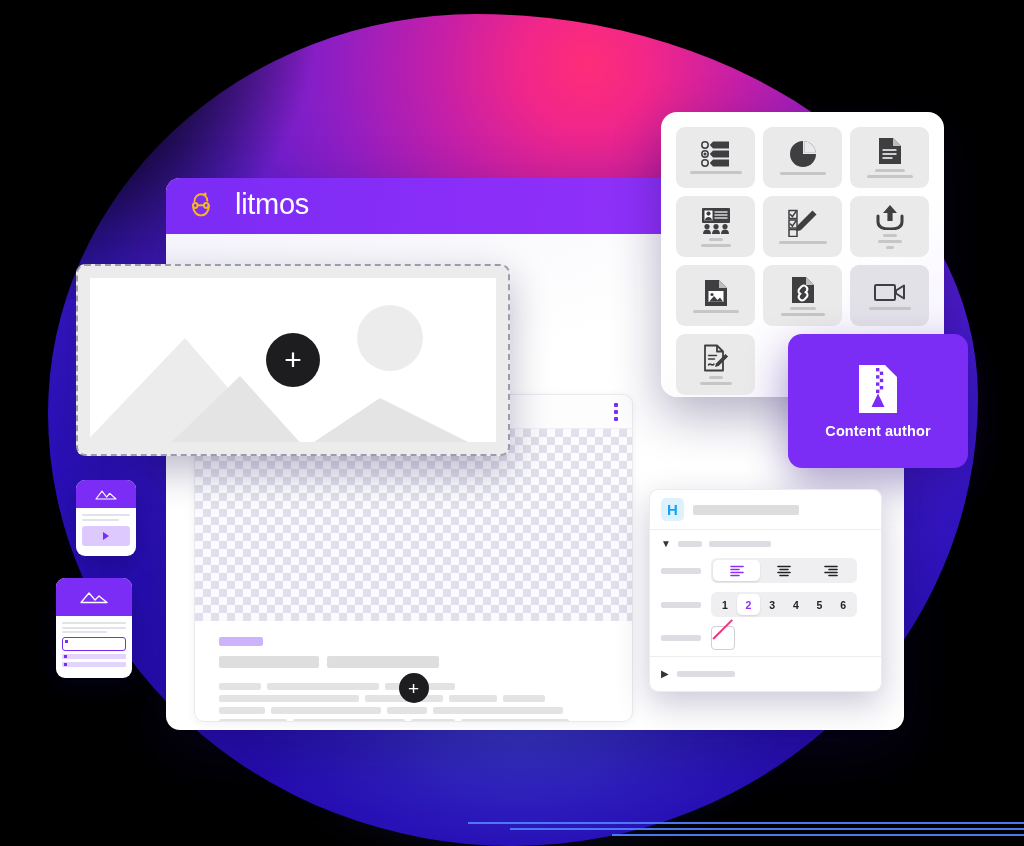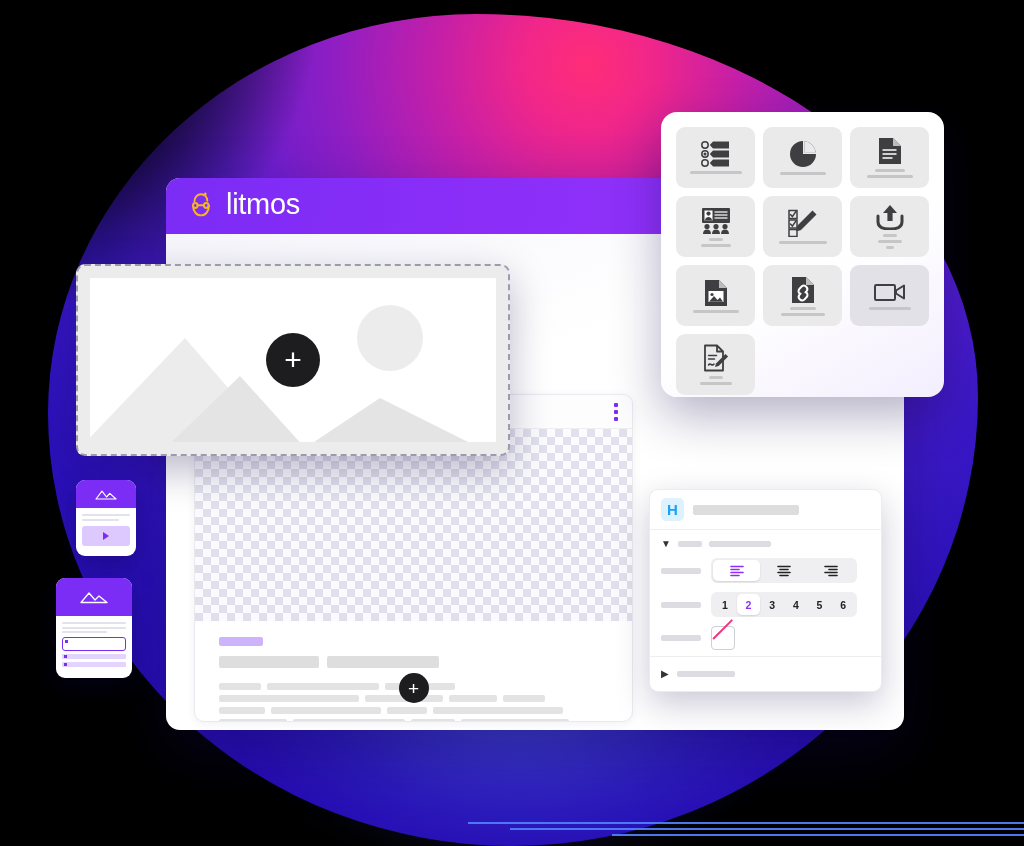--- a/index.html
+++ b/index.html
@@ -73,21 +73,21 @@
     box-shadow: 0 24px 60px rgba(18,8,70,0.35);
     overflow: hidden;
   }
   .titlebar {
     height: 56px;
     background: linear-gradient(95deg, #7b2cf5 0%, #8b2ef8 45%, #9436fb 100%);
     display: flex;
     align-items: center;
     padding-left: 20px;
   }
-  .logo-wrap { display: flex; align-items: center; gap: 10px; }
+  .logo-wrap { display: flex; align-items: center; gap: 19px; }
   .logo-mark { width: 30px; height: 30px; display: block; }
   .logo-text {
     color: #fff;
     font-size: 29px;
     line-height: 1;
     letter-spacing: -0.3px;
     font-weight: 400;
     padding-bottom: 3px;
   }
 
@@ -599,20 +599,36 @@
         </g>
         <path d="M22.5 10 l2.6 2.6 -9.5 9.5 -3.6 1 1-3.6 z" fill="#3f3f42"></path>
       </svg>
       <div class="tile-lines">
         <span style="width:14px"></span>
           <span style="width:32px"></span>
       </div>
     </div>
   </div>
 
+  <div class="author-card">
+    <svg width="42" height="50" viewBox="0 0 42 50">
+      <path d="M2 1 h26 l12 12 v36 h-38 z" fill="#ffffff"></path>
+      <g fill="#7b2cf5">
+        <rect x="19" y="4" width="3.4" height="3.4"></rect>
+        <rect x="22.8" y="7.6" width="3.4" height="3.4"></rect>
+        <rect x="19" y="11.2" width="3.4" height="3.4"></rect>
+        <rect x="22.8" y="14.8" width="3.4" height="3.4"></rect>
+        <rect x="19" y="18.4" width="3.4" height="3.4"></rect>
+        <rect x="22.8" y="22" width="3.4" height="3.4"></rect>
+        <rect x="19" y="25.6" width="3.4" height="3.4"></rect>
+        <path d="M21 29.5 L27.5 43 h-13 z"></path>
+      </g>
+    </svg>
+    <div class="author-label">Content author</div>
+  </div>
 
   <div class="props-panel">
     <div class="props-head">
       <div class="h-badge">H</div>
       <span class="bar" style="width:106px; height:10px; background:#dddddd;"></span>
     </div>
 
     <div class="props-section">
       <div class="sect-head">
         <span class="chev">▼</span>

